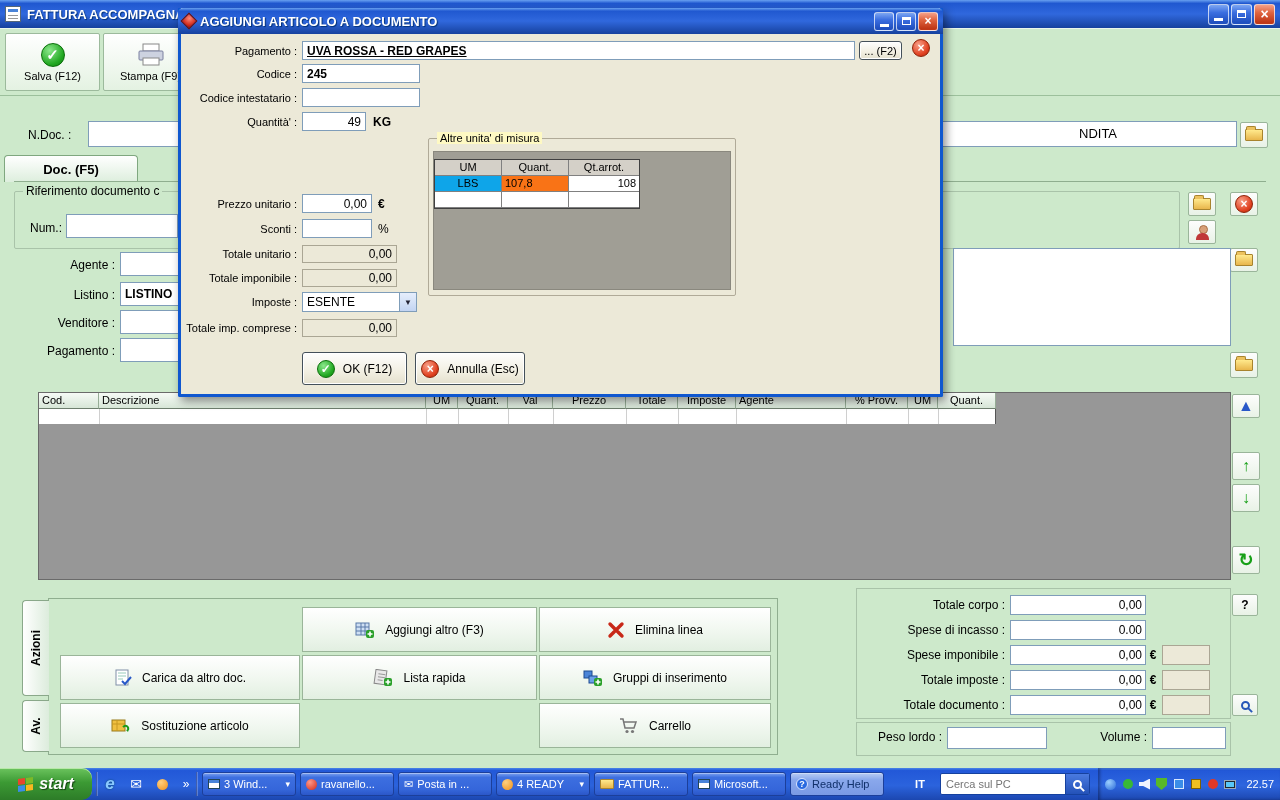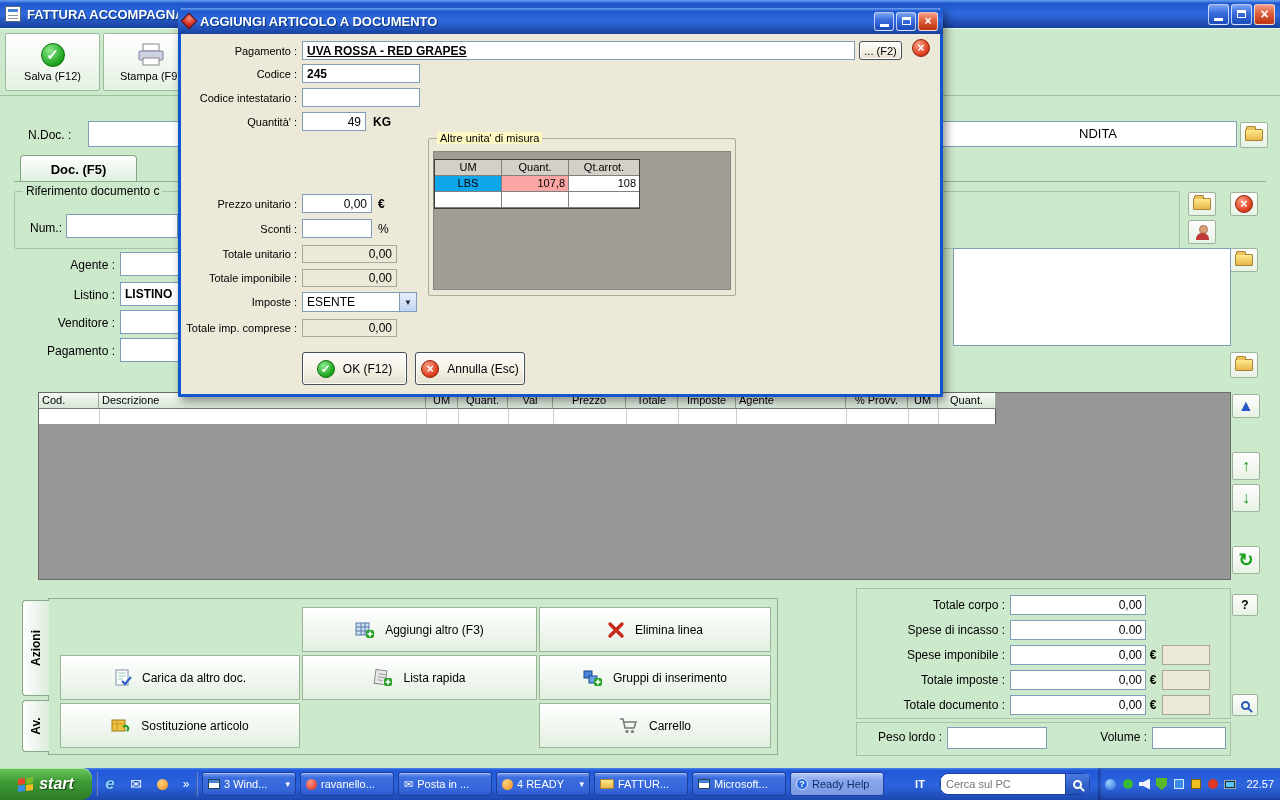--- a/index.html
+++ b/index.html
@@ -99,21 +99,21 @@
 .task.lit{background:linear-gradient(180deg,#b8ccf4 0%,#8aa8ec 30%,#7a9ae4 100%);color:#10306a}
 .ticon{flex:0 0 auto;display:inline-block}
 .twin{width:12px;height:10px;background:#fff;border:1px solid #245;position:relative}
 .twin::before{content:"";position:absolute;left:0;top:0;right:0;height:3px;background:#4a84d8}
 .tdot-red{width:11px;height:11px;border-radius:50%;background:radial-gradient(circle at 35% 30%,#ff9888,#d02818)}
 .tdot-orange{width:11px;height:11px;border-radius:50%;background:radial-gradient(circle at 35% 30%,#ffd080,#f09018)}
 .thelp{width:12px;height:12px;border-radius:50%;background:#2a6ae0;border:1px solid #d8e4ff;color:#fff;font-size:9px;font-weight:bold;display:flex;align-items:center;justify-content:center}
 .tfold{width:14px;height:10px;background:linear-gradient(#ffe98c,#e8b64c);border:1px solid #a8842e;border-radius:1px}
 .caret{margin-left:auto;font-size:9px}
 #lang{position:absolute;left:908px;top:4px;width:24px;height:24px;display:flex;align-items:center;justify-content:center;color:#fff;font-size:11px;font-weight:bold}
-#searchbox{position:absolute;left:940px;top:5px;width:150px;height:22px;background:#fff;border:1px solid #16419e;border-radius:8px;display:flex;align-items:center}
+#searchbox{position:absolute;left:940px;top:5px;width:150px;height:22px;background:#fff;border:1px solid #16419e;border-radius:2px;display:flex;align-items:center}
 #searchbox input{flex:1;border:none;outline:none;font:11px "Liberation Sans",sans-serif;padding:0 5px;color:#777;min-width:0}
 #search-go{width:24px;height:20px;background:linear-gradient(180deg,#4a7ae0,#2452b8);border-left:1px solid #16419e;display:flex;align-items:center;justify-content:center}
 #search-go .ic-mag{border-color:#fff}#search-go .ic-mag::after{background:#fff}
 #tray{position:absolute;left:1098px;top:0;width:182px;height:32px;display:flex;align-items:center;gap:4px;padding:0 6px;background:linear-gradient(180deg,#4a86e8 0%,#2258d8 8%,#2e66de 55%,#1c47b0 100%);box-shadow:inset 2px 0 3px rgba(0,0,20,.35)}
 .tri{width:13px;height:13px;display:inline-flex;align-items:center;justify-content:center;font-size:11px;color:#fff;flex:0 0 auto}
 .shape-shield{width:11px;height:12px;background:#58b828;clip-path:polygon(0 0,100% 0,100% 60%,50% 100%,0 60%)}
 .shape-speaker{width:11px;height:11px;background:#f0f4ff;clip-path:polygon(0 32%,38% 32%,100% 0,100% 100%,38% 68%,0 68%)}
 .shape-sq-blue{width:10px;height:10px;background:#3a8de8;border:1px solid #d8e8ff}
 .shape-sq-yellow{width:10px;height:10px;background:#f0c020;border:1px solid #806000}
 .shape-dot-red{width:10px;height:10px;border-radius:50%;background:#e03828}
@@ -162,21 +162,21 @@
   </div>
 
   <span class="lbl" style="left:28px;top:128px;font-size:12px">N.Doc. :</span>
   <div class="inp" style="left:88px;top:121px;width:1149px;height:26px">
     <span style="position:absolute;left:990px;top:4px;font-size:13px">NDITA</span>
   </div>
   <div class="sbtn" style="left:1240px;top:122px;width:28px;height:26px">
       <span class="ic-folder"></span>
     </div>
 
-  <div class="tab" style="left:20px;top:155px;width:117px;height:27px">
+  <div class="tab" style="left:4px;top:155px;width:134px;height:27px">
     <span>Doc. (F5)</span>
   </div>
   <div class="tabline"></div>
 
   <div class="grp-main" style="left:14px;top:191px;width:1166px;height:58px">
     <span class="grp-cap">Riferimento documento c</span>
   </div>
   <span class="lbl" style="left:30px;top:221px">Num.:</span>
   <input class="inp" style="left: 66px; top: 214px; width: 112px; height: 24px;" readonly="" value="">
 
@@ -382,21 +382,21 @@
       <span class="dgrp-cap">Altre unita' di misura</span>
       <div class="dgray"></div>
       <div class="dtbl">
         <div class="dtr">
           <span class="dtc hd w1">UM</span>
           <span class="dtc hd w2">Quant.</span>
           <span class="dtc hd w3">Qt.arrot.</span>
         </div>
         <div class="dtr">
           <span class="dtc w1" style="background:#0ea5e9;text-align:center">LBS</span>
-          <span class="dtc w2" style="background:#fca5a5;text-align:right">107,8</span>
+          <span class="dtc w2" style="background:#f97316;text-align:left">107,8</span>
           <span class="dtc w3" style="text-align:right">108</span>
         </div>
         <div class="dtr">
           <span class="dtc w1"></span>
             <span class="dtc w2"></span>
             <span class="dtc w3"></span>
         </div>
       </div>
     </div>
 

